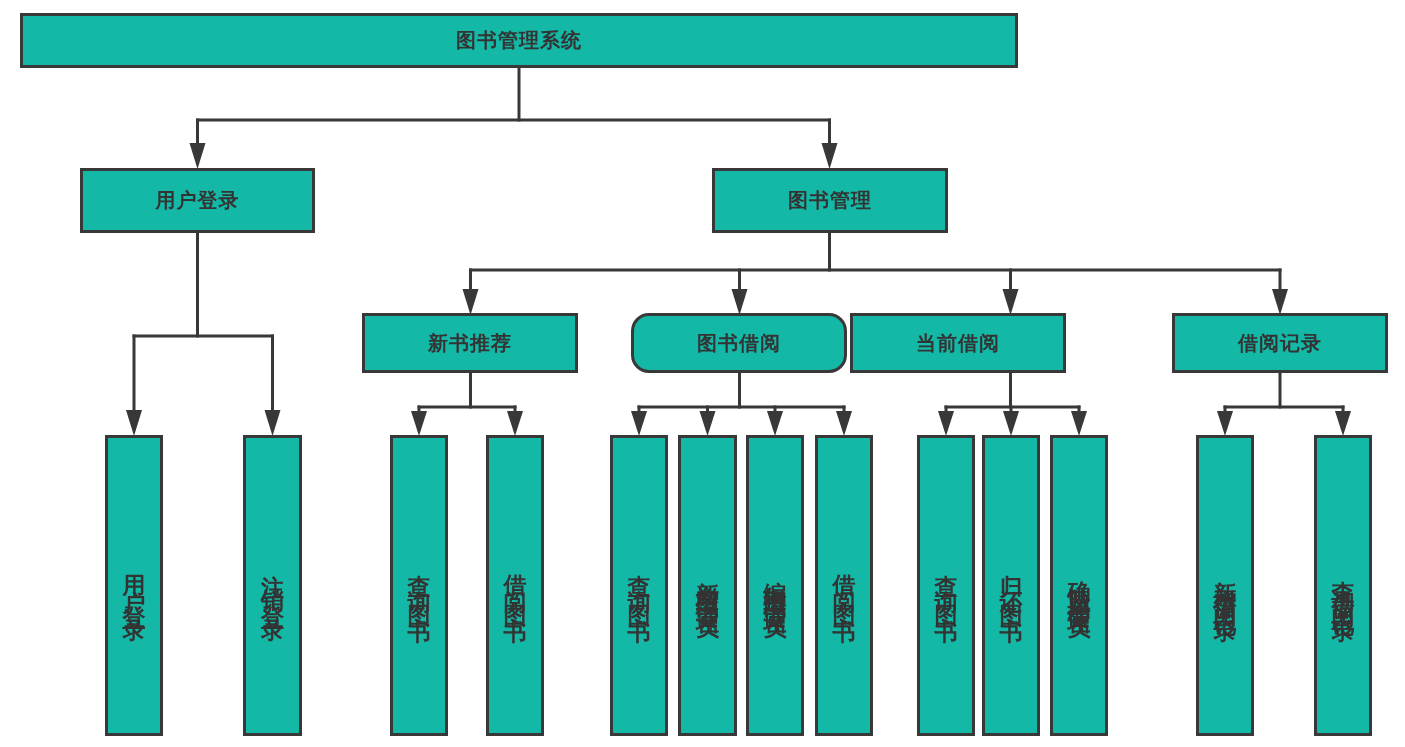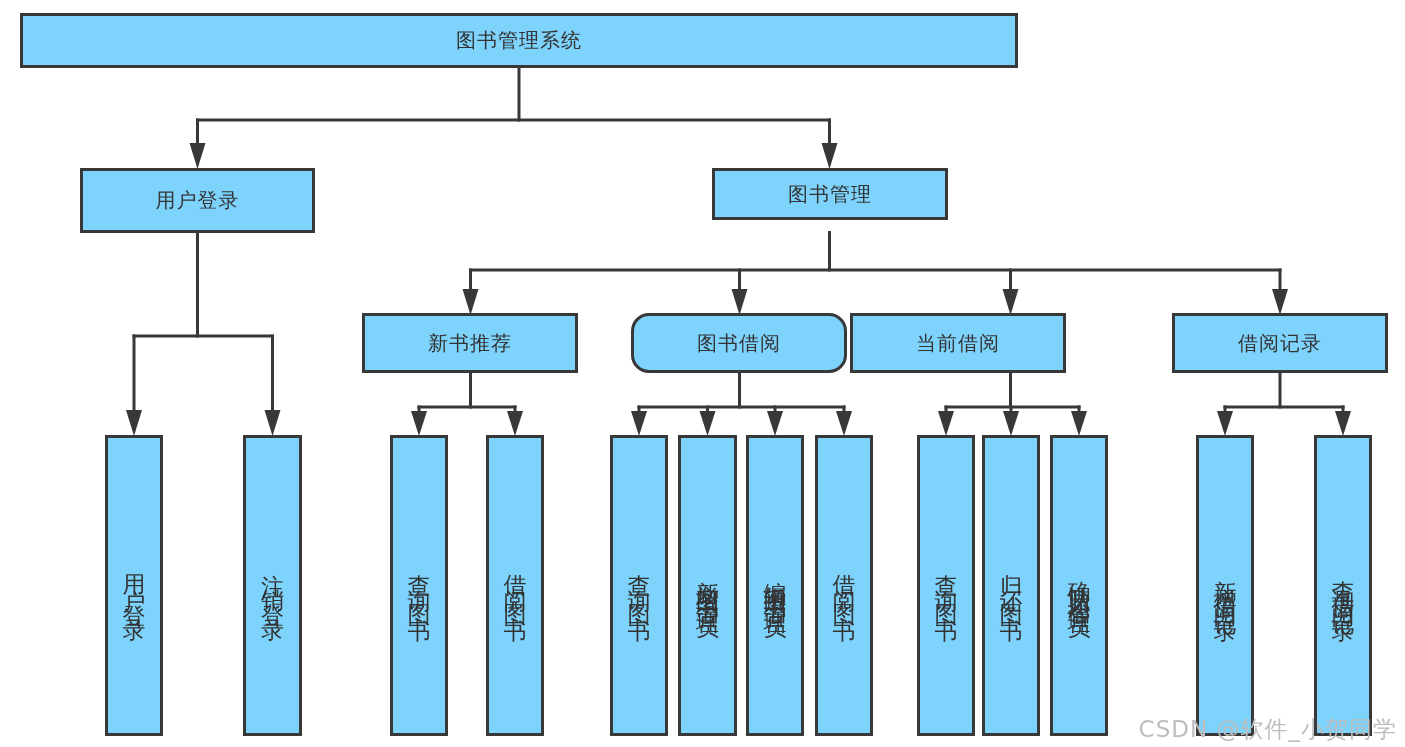--- a/index.html
+++ b/index.html
@@ -18,25 +18,26 @@
     overflow:hidden;
   }
   .canvas{position:relative;width:1405px;height:747px;background:var(--bg);}
   .wires{position:absolute;left:0;top:0;width:1405px;height:747px;}
   .wires line{stroke:var(--line);stroke-width:3;}
   .wires polygon{fill:var(--line);stroke:none;}
   .node{
     position:absolute;
     box-sizing:border-box;
     border:3px solid var(--border);
-    background:#7dd3fc;
+    background:#14b8a6;
     display:flex;
     align-items:center;
     justify-content:center;
     text-align:right;
+    font-weight:bold;
   }
   .h{font-size:20px;letter-spacing:1px;white-space:nowrap;}
   .v{
     writing-mode:vertical-rl;
     text-orientation:mixed;
     font-size:23px;
     line-height:1;
   }
   .ls-4{letter-spacing:15px;}
   .ls-6{letter-spacing:8px;}
@@ -128,21 +129,21 @@
       <line x1="1225" y1="405.5" x2="1225" y2="414"></line>
       <polygon points="1217,411 1233,411 1225,436"></polygon>
       <line x1="1343" y1="405.5" x2="1343" y2="414"></line>
       <polygon points="1335,411 1351,411 1343,436"></polygon>
     </g>
   </svg>
 
   <div class="node h" style="left:20px;top:13px;width:998px;height:55px;">图书管理系统</div>
 
   <div class="node h" style="left:80px;top:168px;width:235px;height:65px;">用户登录</div>
-  <div class="node h" style="left:712px;top:168px;width:236px;height:52px;">图书管理</div>
+  <div class="node h" style="left:712px;top:168px;width:236px;height:65px;">图书管理</div>
 
   <div class="node h" style="left:362px;top:313px;width:216px;height:60px;">新书推荐</div>
   <div class="node h" style="left:631px;top:313px;width:216px;height:60px;border-radius:18px;">图书借阅</div>
   <div class="node h" style="left:850px;top:313px;width:216px;height:60px;">当前借阅</div>
   <div class="node h" style="left:1172px;top:313px;width:216px;height:60px;">借阅记录</div>
 
   <div class="node v ls-4" style="left:105px;top:435px;width:58px;height:301px;">用户登录</div>
   <div class="node v ls-4" style="left:243px;top:435px;width:59px;height:301px;">注销登录</div>
 
   <div class="node v ls-4" style="left:390px;top:435px;width:58px;height:301px;">查询图书</div>
@@ -153,15 +154,14 @@
   <div class="node v ls-9" style="left:746px;top:435px;width:58px;height:301px;">编辑图书（管理员）</div>
   <div class="node v ls-4" style="left:815px;top:435px;width:58px;height:301px;">借阅图书</div>
 
   <div class="node v ls-4" style="left:917px;top:435px;width:58px;height:301px;">查询图书</div>
   <div class="node v ls-4" style="left:982px;top:435px;width:58px;height:301px;">归还图书</div>
   <div class="node v ls-9" style="left:1050px;top:435px;width:58px;height:301px;">确认归还（管理员）</div>
 
   <div class="node v ls-6" style="left:1196px;top:435px;width:58px;height:301px;">新增借阅记录</div>
   <div class="node v ls-6" style="left:1314px;top:435px;width:58px;height:301px;">查询借阅记录</div>
 
-  <div class="watermark">CSDN @软件_小贺同学</div>
 
 </div>
 
 </body></html>

